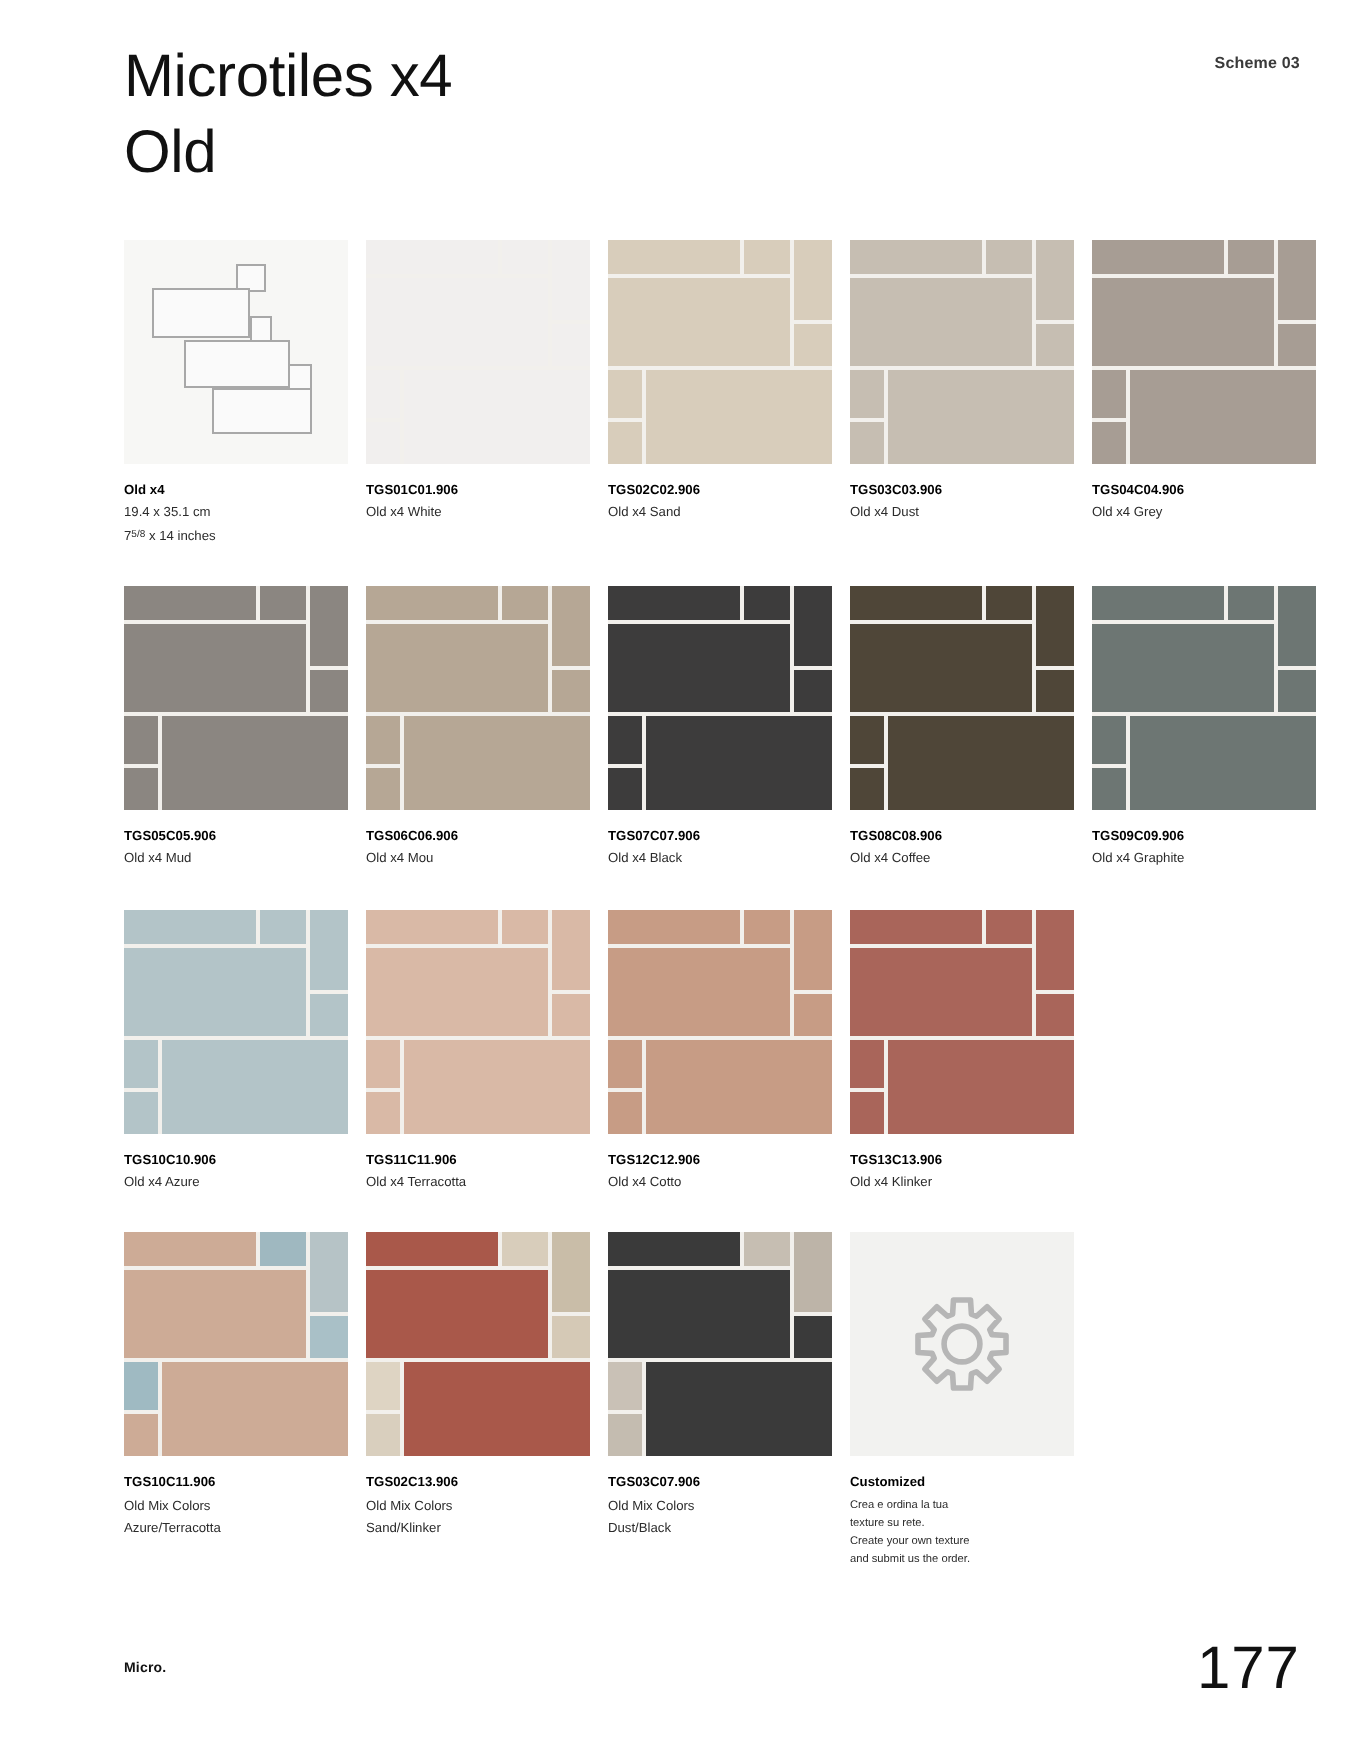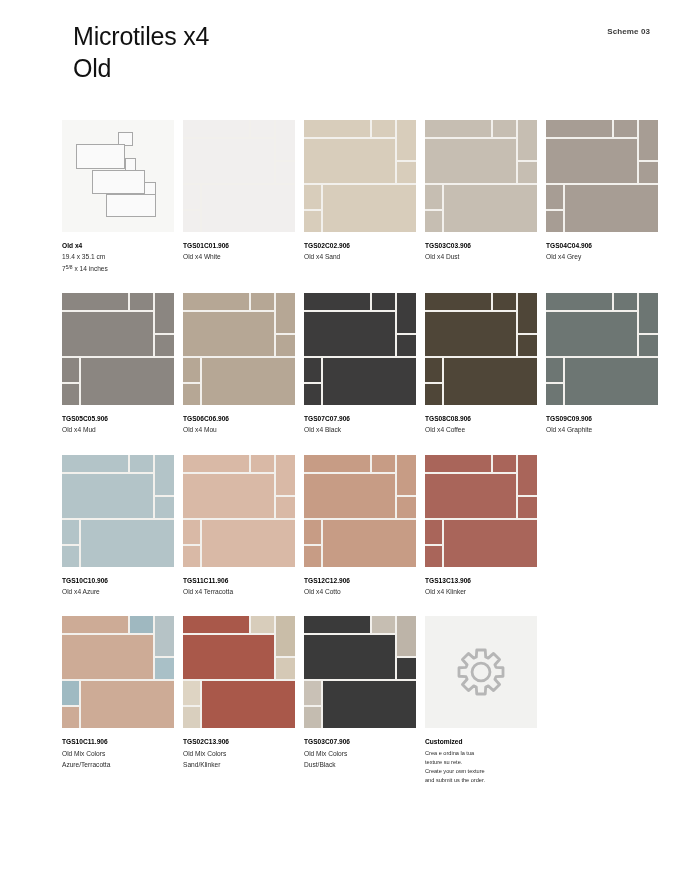--- a/index.html
+++ b/index.html
@@ -23,27 +23,26 @@
   }
 
   
   .header {
     position: absolute;
     left: 62px;
     top: 20px;
     right: 28px;
   }
   .title {
-    font-size: 25px;
+    font-size: 30px;
     font-weight: 400;
     line-height: 1.28;
     letter-spacing: -0.2px;
     color: #111;
     white-space: pre-line;
-    margin-left: 11px;
   }
   .scheme {
     position: absolute;
     right: 0;
     top: 7px;
     font-size: 8px;
     font-weight: 700;
     color: #3a3a3a;
     letter-spacing: 0.1px;
   }
@@ -460,14 +459,18 @@
             <div class="cap-blurb" style="white-space: pre-line;">Crea e ordina la tua
 texture su rete.
 Create your own texture
 and submit us the order.</div>
           </div>
         </div>
         <div class="cell"></div>
       </div>
     </div>
 
+  <div class="footer">
+    <div class="footer-brand">Micro.</div>
+    <div class="footer-page">177</div>
+  </div>
 
 </div>
 
 </body></html>

